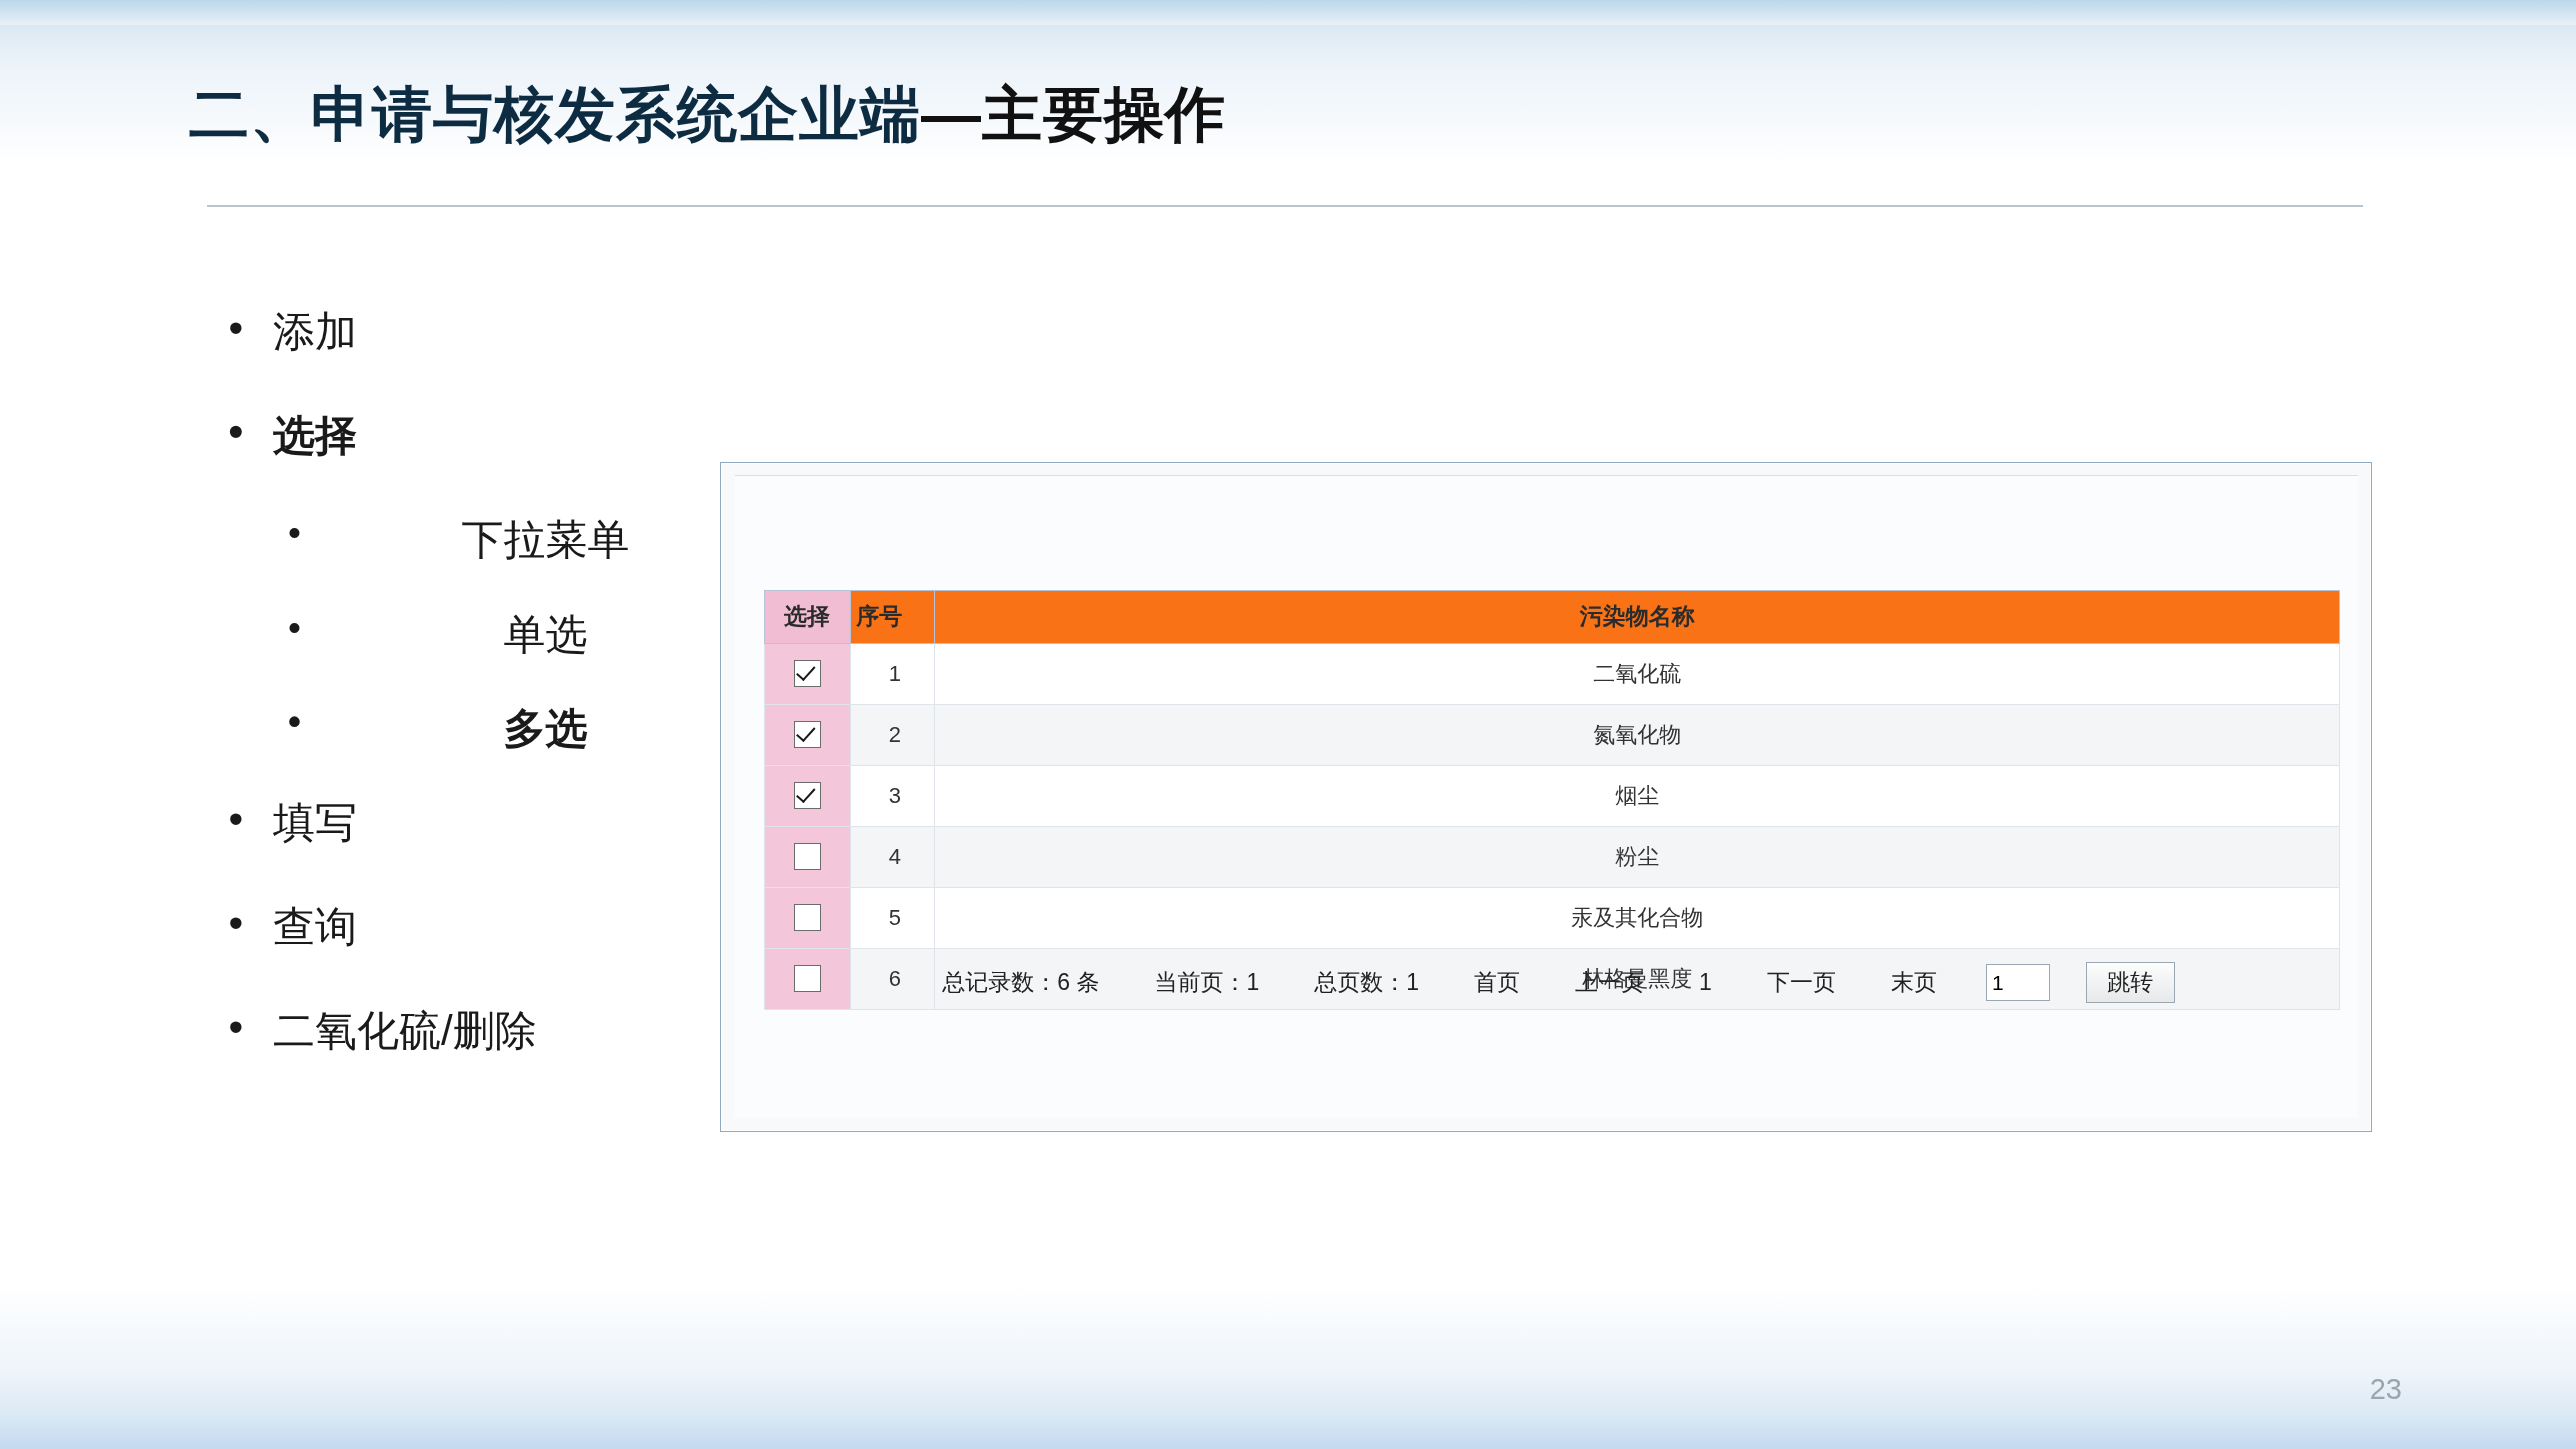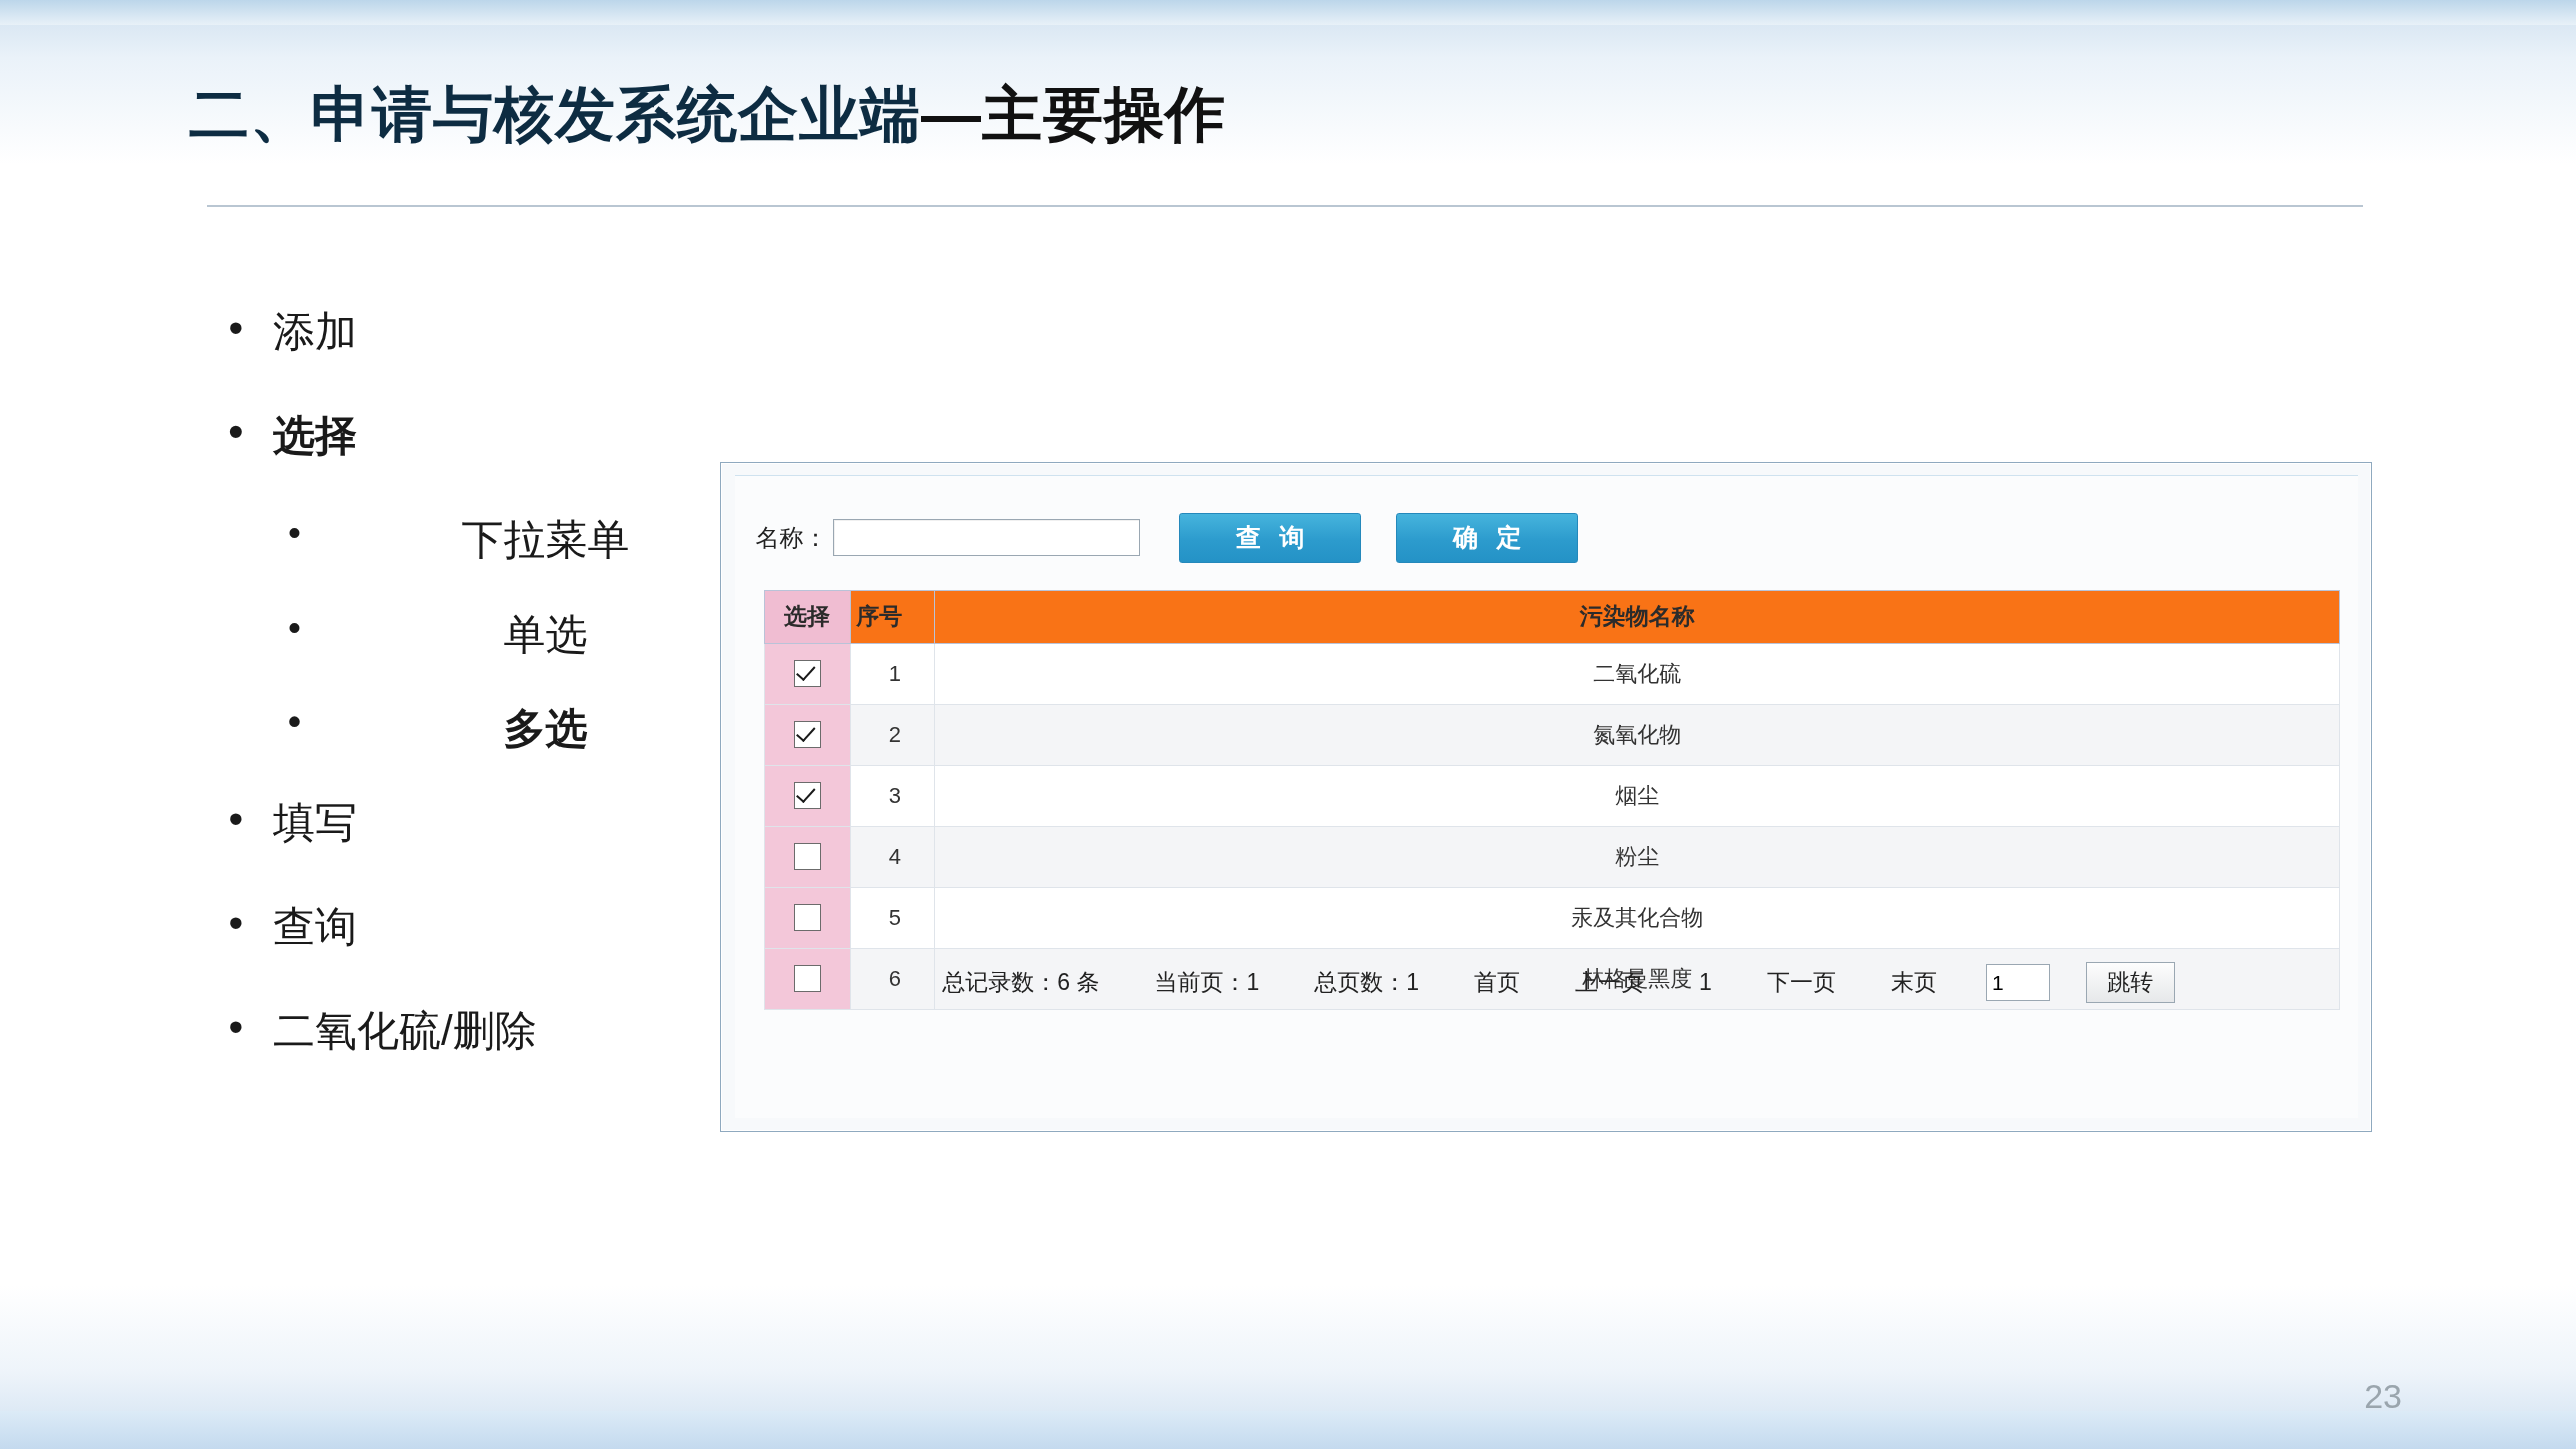--- a/index.html
+++ b/index.html
@@ -256,22 +256,22 @@
     font-size: 23px;
     color: #222;
     cursor: pointer;
     box-sizing: border-box;
   }
 
   
   .page-no {
     position: absolute;
     right: 174px;
-    bottom: 34px;
-    font-size: 34px;
+    bottom: 44px;
+    font-size: 29px;
     color: #9aa5ad;
   }
 </style>
 </head>
 <body>
 
 <div class="slide">
   <div class="top-band"></div>
   <div class="bottom-band"></div>
 
@@ -287,26 +287,20 @@
     <div class="b2">单选</div>
     <div class="b2 bold">多选</div>
     <div class="b1">填写</div>
     <div class="b1">查询</div>
     <div class="b1">二氧化硫/删除</div>
   </div>
 
   <div class="panel">
     <div class="panel-inner">
 
-      <div class="toolbar">
-        <span class="tb-label">名称：</span>
-        <input class="tb-input" type="text" value="" style="">
-        <div class="btn">查 询</div>
-        <div class="btn second">确 定</div>
-      </div>
 
       <div class="tbl-wrap">
         <table class="grid">
           <thead>
             <tr>
               <th class="c-sel">选择</th>
               <th class="c-no">序号</th>
               <th>污染物名称</th>
             </tr>
           </thead>

